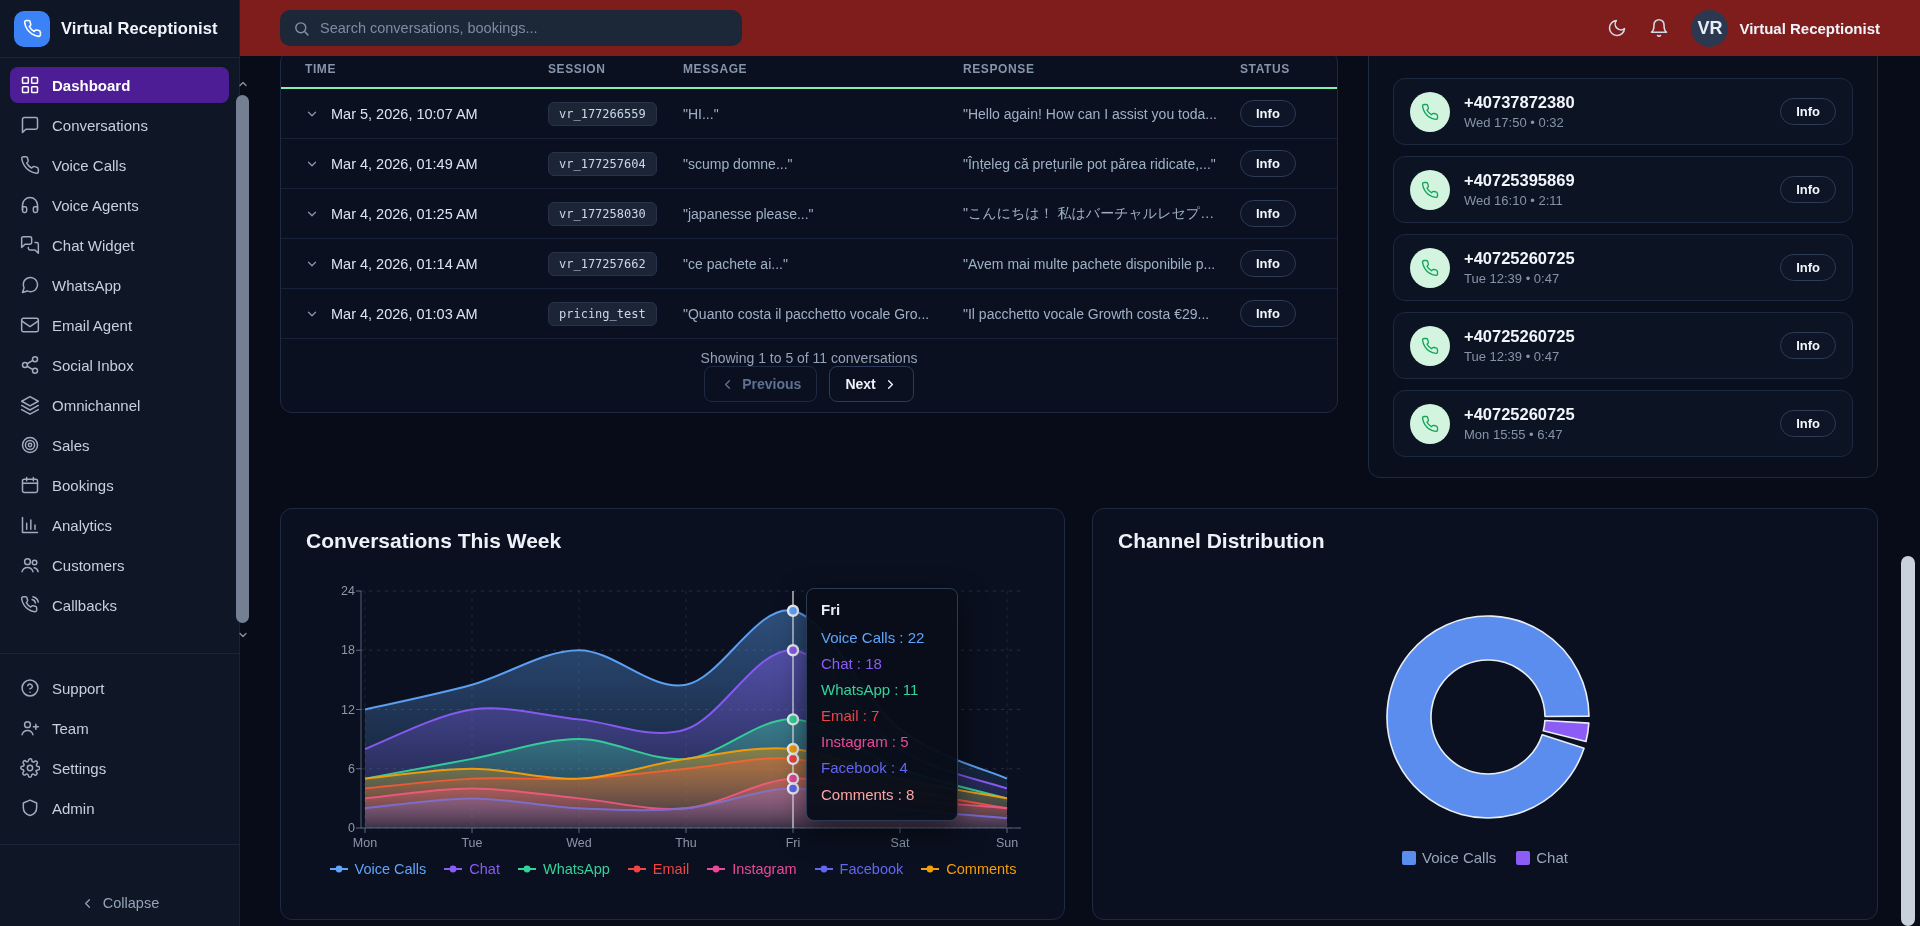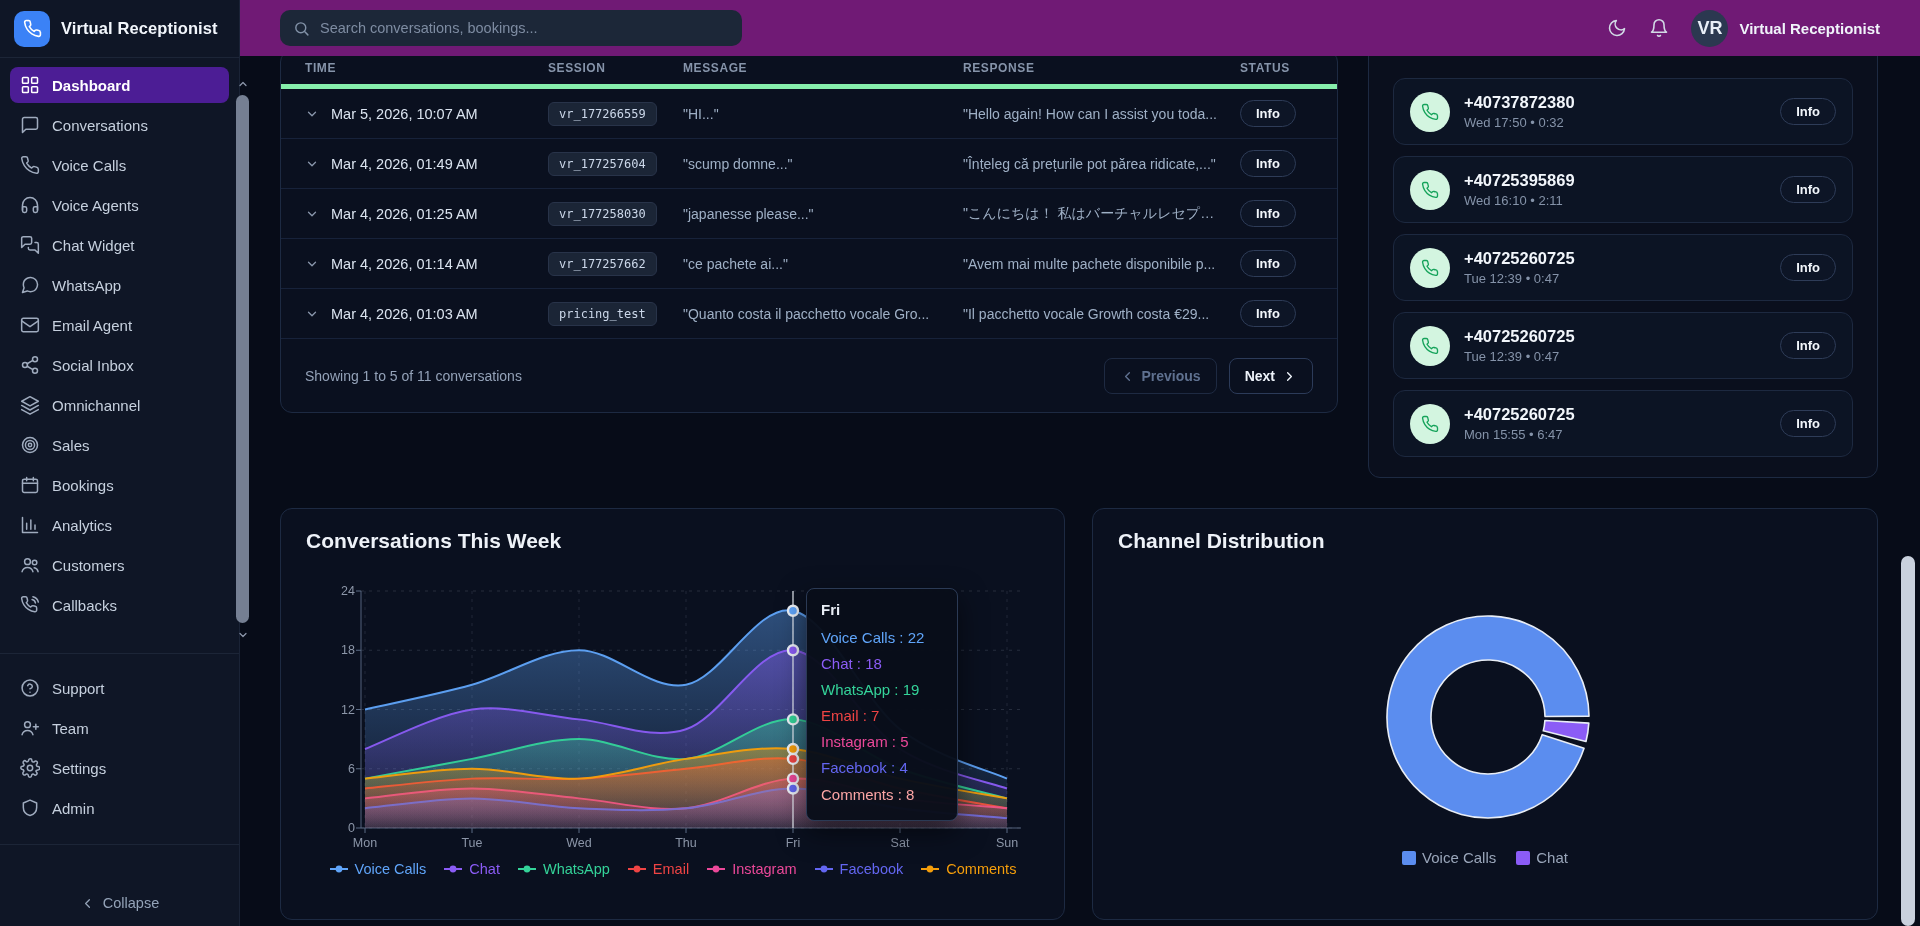--- a/index.html
+++ b/index.html
@@ -18,44 +18,44 @@
   .nav-item { display:flex; align-items:center; gap:12px; height:36px; margin-bottom:4px; padding:0 10px; border-radius:8px; color:#c6d0de; font-size:15px; cursor:pointer; }
   .nav-item .nav-icon { display:flex; color:#9fabbe; width:20px; justify-content:center; }
   .nav-item.active { background:#4c1d95; color:#ffffff; font-weight:600; }
   .nav-item.active .nav-icon { color:#ffffff; }
   .collapse-row { margin-top:auto; height:46px; display:flex; align-items:center; justify-content:center; gap:8px; color:#94a3b8; font-size:14.5px; cursor:pointer; }
   .side-scroll-thumb { position:absolute; left:236px; top:95px; width:13px; height:528px; background:#7f8a9d; border-radius:7px; opacity:.92; }
   .side-scroll-chev { position:absolute; left:237px; color:#8e99ac; }
 
   
   .main { position:relative; flex:1; height:926px; }
-  .topbar { position:relative; z-index:5; height:56px; display:flex; align-items:center; padding:0 40px; background:#701a75; }
+  .topbar { position:relative; z-index:5; height:56px; display:flex; align-items:center; padding:0 40px; background:#7f1d1d; }
   .search-box { display:flex; align-items:center; gap:10px; width:462px; height:36px; background:#1c2738; border-radius:10px; padding:0 13px; color:#8292a8; }
   .search-box input { flex:1; background:transparent; border:none; outline:none; color:#dfe7f2; font-size:14.5px; font-family:inherit; }
   .search-box input::placeholder { color:#7e8ca2; }
   .top-right { margin-left:auto; display:flex; align-items:center; gap:22px; }
   .icon-btn { background:none; border:none; color:#d2dae6; cursor:pointer; display:flex; }
   .user-chip { display:flex; align-items:center; gap:11px; cursor:pointer; }
   .avatar { width:37px; height:37px; border-radius:50%; background:#2b3850; color:#e8eef7; font-size:18px; font-weight:700; display:flex; align-items:center; justify-content:center; }
   .user-name { font-size:15px; font-weight:700; color:#f0f4fa; }
 
   .card { position:absolute; background:#0b1322; border:1px solid #1d2a42; border-radius:12px; }
 
   
   #table-card { left:40px; top:50px; width:1058px; height:363px; background:#0a101f; overflow:hidden; }
   .t-head, .t-row { display:grid; grid-template-columns:243px 135px 280px 277px 1fr; align-items:center; padding:0 24px; }
-  .t-head { height:38px; border-bottom:5px solid #86efac; }
+  .t-head { height:38px; border-bottom:2px solid #86efac; }
   .t-head span { font-size:12px; font-weight:700; letter-spacing:.6px; color:#8694aa; text-transform:uppercase; }
   .t-row { height:50px; border-bottom:1px solid #17223a; }
   .cell-time { display:flex; align-items:center; gap:12px; color:#dbe4f0; font-size:14.5px; font-weight:500; }
   .row-chev { color:#8a97ac; display:flex; cursor:pointer; }
   .session-badge { display:inline-block; font-family:"DejaVu Sans Mono","Liberation Mono",monospace; font-size:12px; color:#ccd8ea; background:#1b2536; border:1px solid #283349; border-radius:6px; padding:4px 10px; }
   .cell-msg, .cell-resp { font-size:14px; color:#9fb0c6; white-space:nowrap; overflow:hidden; text-overflow:ellipsis; padding-right:14px; }
   .pill-btn { display:inline-flex; align-items:center; justify-content:center; background:#0d1526; border:1.5px solid #2e3c58; border-radius:999px; color:#f2f6fb; font-size:13px; font-weight:700; padding:5px 15px; cursor:pointer; font-family:inherit; }
-  .t-foot { height:74px; display:flex; align-items:center; justify-content:space-between; padding:0 24px; }
+  .t-foot { height:74px; display:flex; align-items:center; justify-content:center; padding:0 24px;flex-direction:column; }
   .t-summary { font-size:14px; color:#94a2b8; }
   .pager { display:flex; gap:12px; }
   .page-btn { display:flex; align-items:center; gap:7px; background:transparent; border:1px solid #2c3b59; border-radius:8px; padding:9px 15px; color:#eef3fa; font-size:14px; font-weight:600; cursor:pointer; font-family:inherit; }
   .page-btn.disabled { color:#5f7190; border-color:#1e2a42; }
 
   
   #calls-panel { left:1128px; top:-24px; width:510px; height:502px; background:#0a0f1d; padding:101px 24px 0 24px; z-index:1; }
   .call-item { display:flex; align-items:center; height:67px; margin-bottom:11px; background:#0c1424; border:1px solid #1d2940; border-radius:12px; padding:0 16px; }
   .call-avatar { width:40px; height:40px; border-radius:50%; background:#d3f5e0; color:#15a35a; display:flex; align-items:center; justify-content:center; flex-shrink:0; }
   .call-texts { margin-left:14px; }
@@ -582,21 +582,21 @@
           <circle cx="512" cy="249.875" r="5" fill="#ef4444" stroke="#eef2f8" stroke-width="2.4"></circle>
           <circle cx="512" cy="269.625" r="5" fill="#ec4899" stroke="#eef2f8" stroke-width="2.4"></circle>
           <circle cx="512" cy="279.5" r="5" fill="#6366f1" stroke="#eef2f8" stroke-width="2.4"></circle>
           <circle cx="512" cy="240" r="5" fill="#f59e0b" stroke="#eef2f8" stroke-width="2.4"></circle>
         </svg>
       <div class="chart-tooltip">
         <div class="tt-title">Fri</div>
         <div id="tt-rows">
             <div class="tt-row" style="color: rgb(96, 165, 250);">Voice Calls : 22</div>
             <div class="tt-row" style="color: rgb(139, 92, 246);">Chat : 18</div>
-            <div class="tt-row" style="color: rgb(52, 211, 153);">WhatsApp : 19</div>
+            <div class="tt-row" style="color: rgb(52, 211, 153);">WhatsApp : 11</div>
             <div class="tt-row" style="color: rgb(239, 68, 68);">Email : 7</div>
             <div class="tt-row" style="color: rgb(236, 72, 153);">Instagram : 5</div>
             <div class="tt-row" style="color: rgb(99, 102, 241);">Facebook : 4</div>
             <div class="tt-row" style="color: #fca5a5;">Comments : 8</div>
           </div>
       </div>
       <div class="chart-legend" id="weekly-legend">
           <span class="legend-item" style="color: rgb(96, 165, 250);">
             <span style="display: flex;">
               <svg width="20" height="10" viewBox="0 0 20 10">

